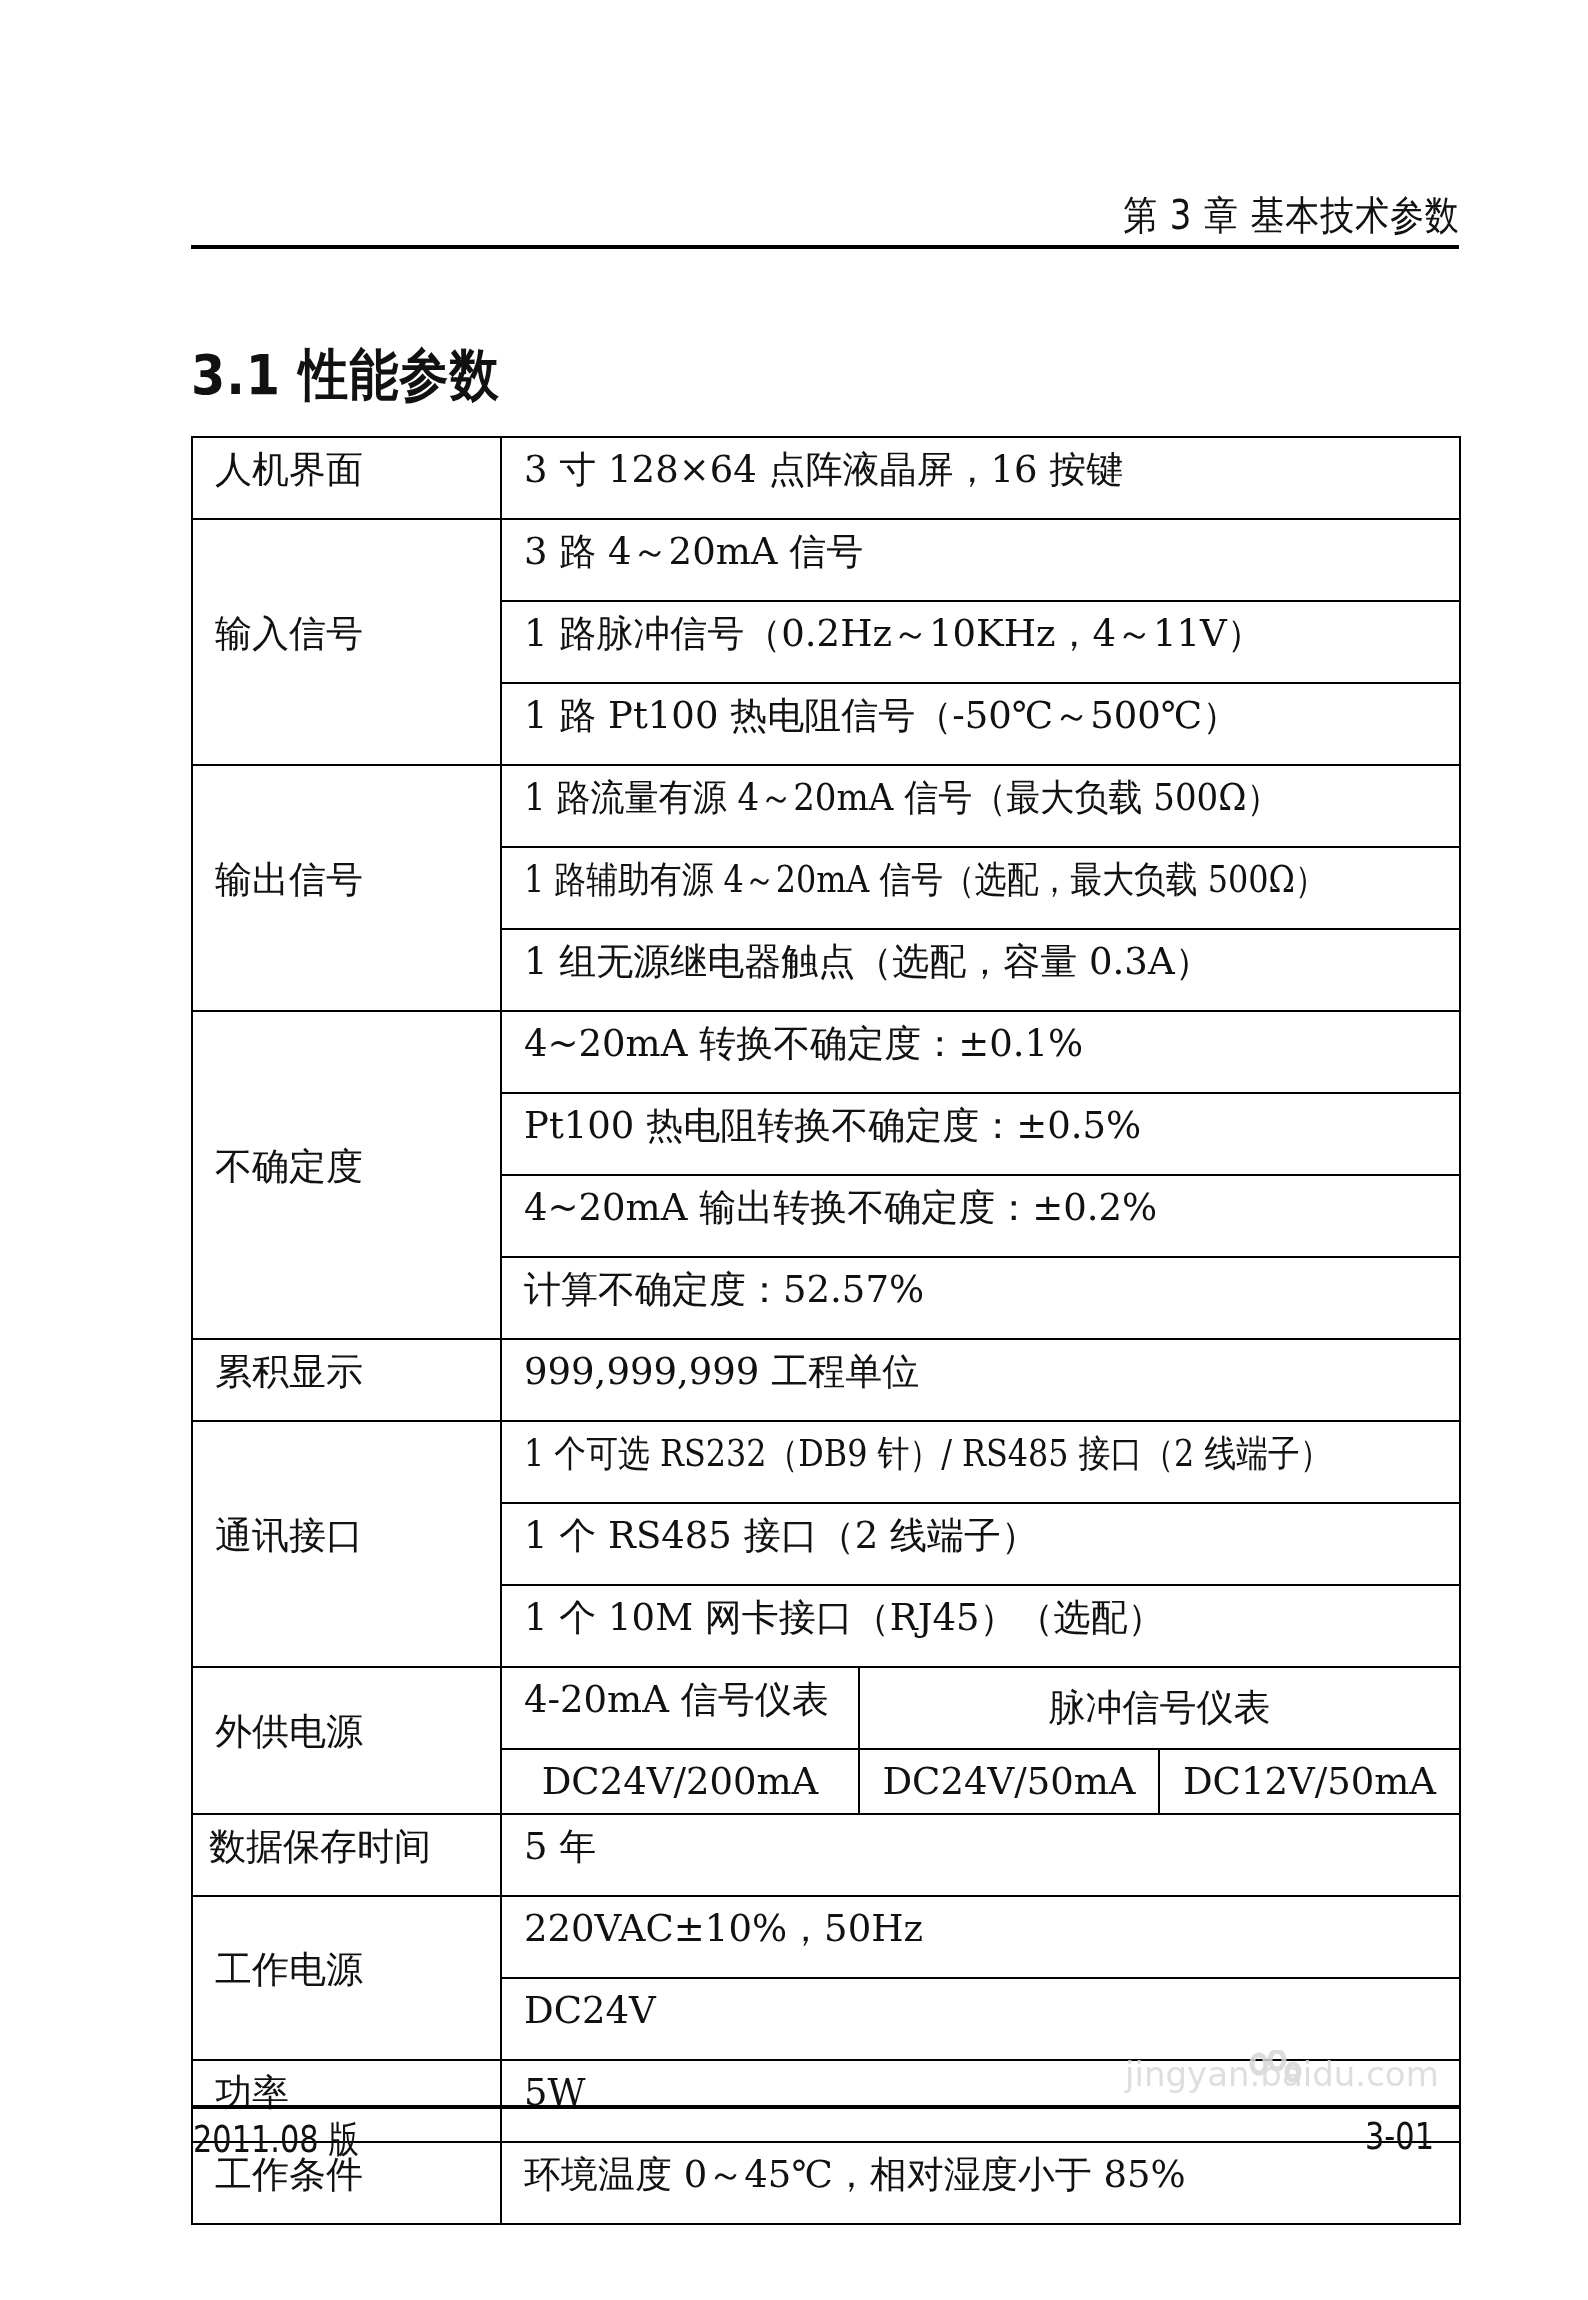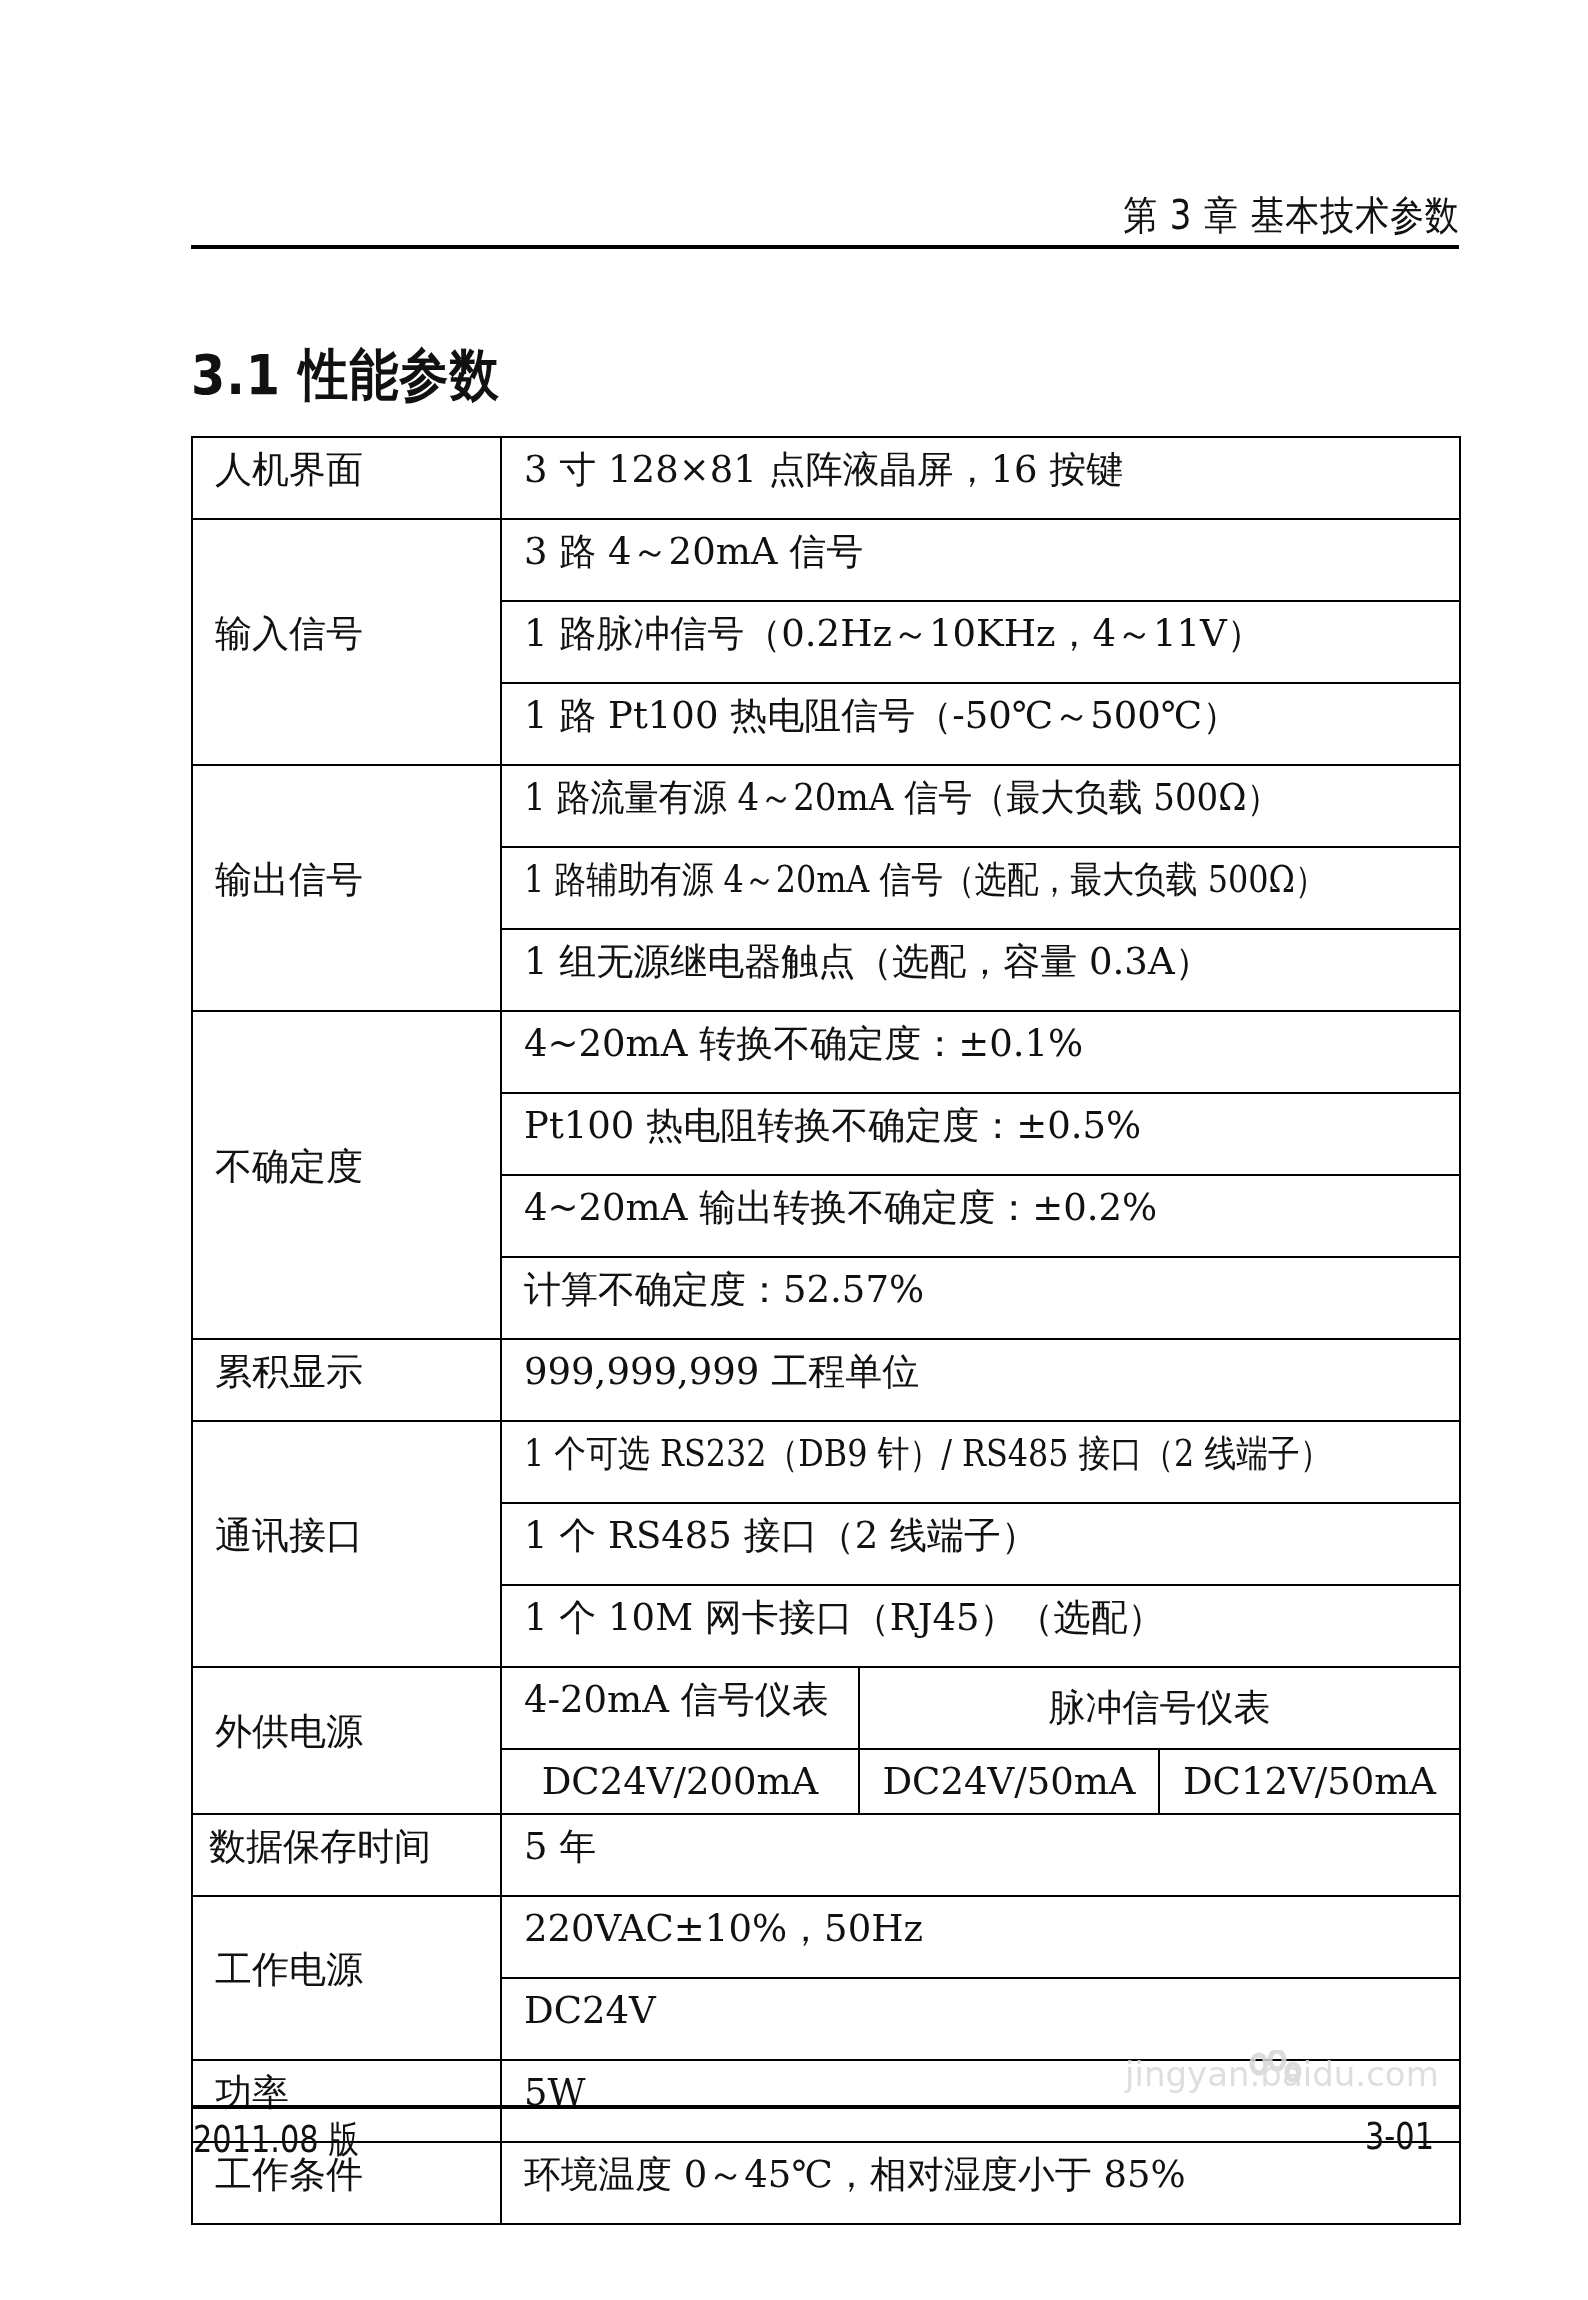--- a/index.html
+++ b/index.html
@@ -38,21 +38,21 @@
   <colgroup>
     <col style="width:309px">
     <col style="width:358px">
     <col style="width:300px">
     <col style="width:301px">
   </colgroup>
   <tbody>
 
     <tr>
       <td class="label">人机界面</td>
-      <td colspan="3">3 寸 128×81 点阵液晶屏，16 按键</td>
+      <td colspan="3">3 寸 128×64 点阵液晶屏，16 按键</td>
     </tr>
 
     <tr>
       <td class="label" rowspan="3">输入信号</td>
       <td colspan="3">3 路 4～20mA 信号</td>
     </tr>
     <tr>
       <td colspan="3">1 路脉冲信号（0.2Hz～10KHz，4～11V）</td>
     </tr>
     <tr>

